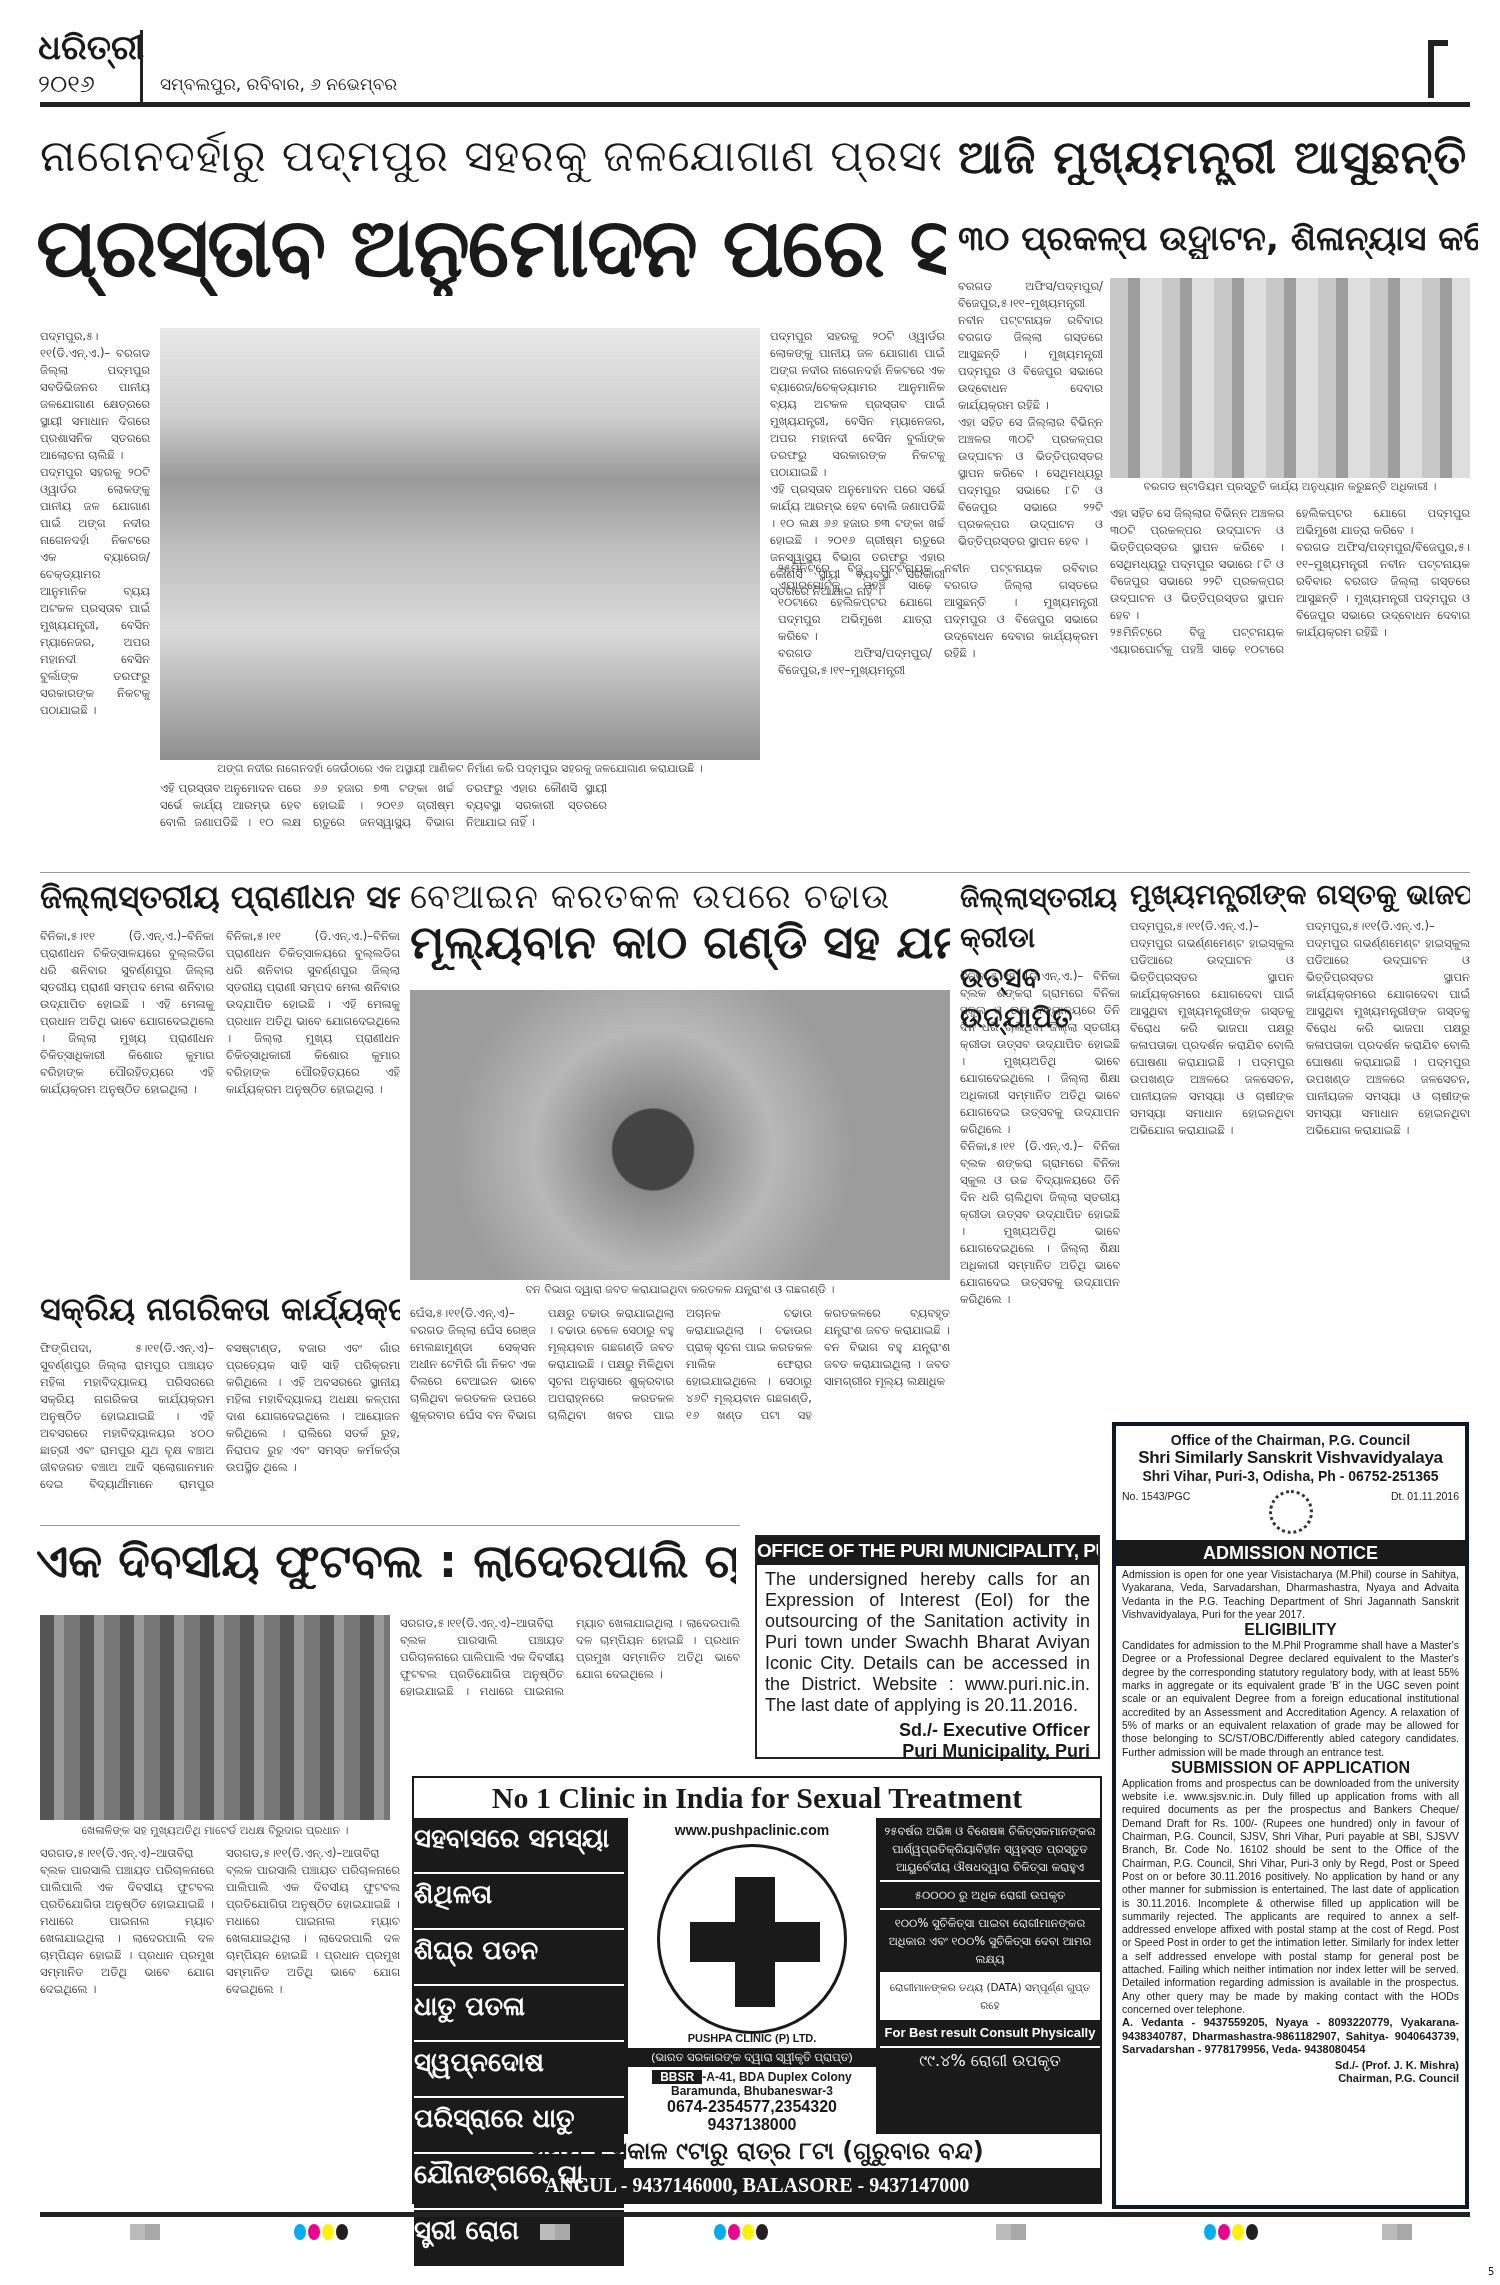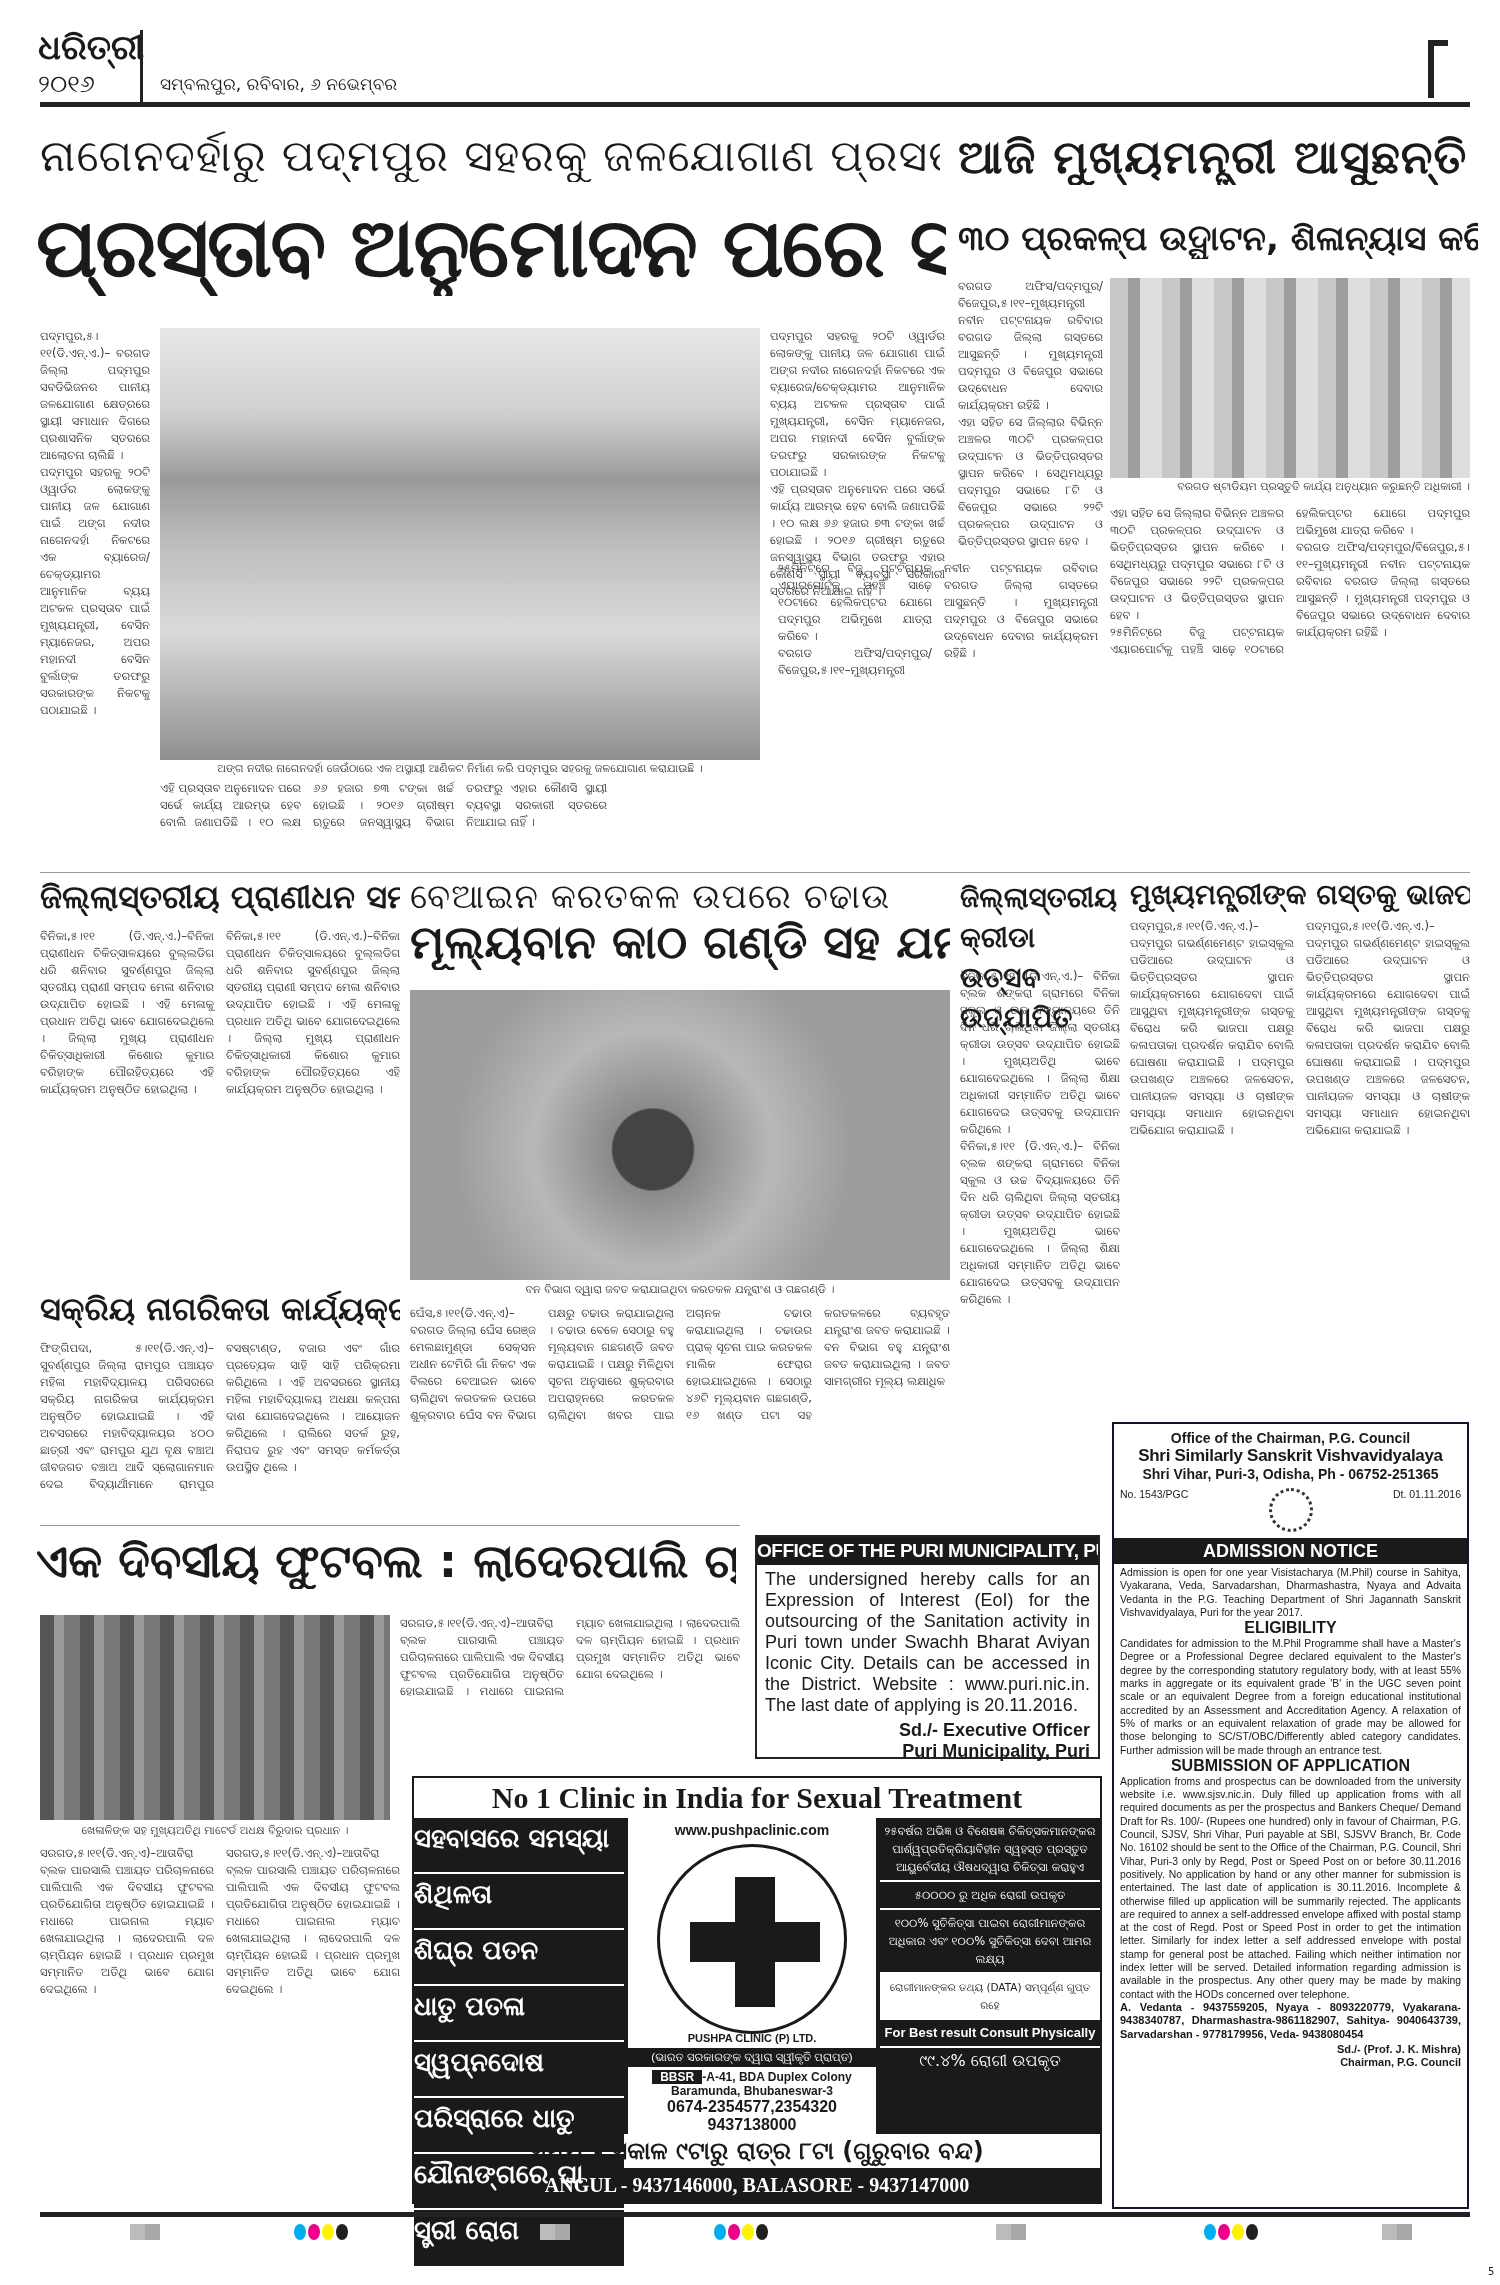--- a/index.html
+++ b/index.html
@@ -29,21 +29,21 @@
   .muni-head { background: #1a1a1a; color: #fff; font-family: "Liberation Sans", sans-serif; font-weight: bold; font-size: 19px; text-align: center; padding: 3px 0; letter-spacing: -0.5px; white-space: nowrap; overflow: hidden; }
   .muni-body { font-family: "Liberation Sans", sans-serif; font-size: 18px; line-height: 21px; padding: 4px 8px; text-align: justify; }
   .muni-sign { font-family: "Liberation Sans", sans-serif; font-size: 18px; font-weight: bold; text-align: right; padding: 0 8px; line-height: 21px; }
   .clinic { background: #1a1a1a; border: 2px solid #1a1a1a; }
   .clinic-title { background: #fff; font-family: "Liberation Serif", serif; font-weight: bold; font-size: 30px; text-align: center; height: 40px; line-height: 40px; }
   .clinic-left-item { background: #1a1a1a; color: #fff; font-size: 26px; font-weight: bold; border-bottom: 2px solid #fff; height: 56px; line-height: 40px; white-space: nowrap; overflow: hidden; }
   .clinic-center { background: #fff; }
   .clinic-right-item { background: #1a1a1a; color: #fff; font-size: 11.5px; text-align: center; border-bottom: 2px solid #fff; padding: 4px 2px; line-height: 18px; }
   .clinic-time { background: #fff; font-size: 24px; font-weight: bold; text-align: center; height: 34px; line-height: 34px; white-space: nowrap; }
   .clinic-foot { background: #1a1a1a; color: #fff; font-family: "Liberation Serif", serif; font-weight: bold; font-size: 20px; text-align: center; height: 34px; line-height: 34px; }
-  .adm { font-family: "Liberation Sans", sans-serif; border: 2px solid #0f172a; background: #fff; }
+  .adm { font-family: "Liberation Sans", sans-serif; border: 4px solid #0f172a; background: #fff; }
   .adm-office { font-size: 14px; font-weight: bold; text-align: center; margin-top: 6px; }
   .adm-uni { font-size: 17px; font-weight: bold; text-align: center; letter-spacing: -0.3px; }
   .adm-addr { font-size: 14px; font-weight: bold; text-align: center; }
   .adm-meta { font-size: 10.5px; display: flex; justify-content: space-between; padding: 6px 6px 0; height: 56px; }
   .adm-notice { background: #1a1a1a; color: #fff; font-size: 18px; font-weight: bold; text-align: center; height: 26px; line-height: 26px; margin: 0 0 2px; }
   .adm-p { font-size: 10.4px; line-height: 13.3px; text-align: justify; padding: 0 6px; }
   .adm-h { font-size: 16px; font-weight: bold; text-align: center; line-height: 18px; }
   .adm-contacts { font-size: 11px; font-weight: bold; line-height: 13.5px; padding: 0 6px; text-align: justify; }
   .adm-sign { font-size: 11px; font-weight: bold; text-align: right; padding: 2px 6px; line-height: 13px; }
   .bottom-rule { left: 40px; top: 2212px; width: 1430px; height: 5px; background: #222; }
@@ -82,21 +82,21 @@
     <p>ଏହି ପ୍ରସ୍ତାବ ଅନୁମୋଦନ ପରେ ସର୍ଭେ କାର୍ଯ୍ୟ ଆରମ୍ଭ ହେବ ବୋଲି ଜଣାପଡିଛି । ୧୦ ଲକ୍ଷ ୬୬ ହଜାର ୭୩ ଟଙ୍କା ଖର୍ଚ୍ଚ ହୋଇଛି । ୨୦୧୬ ଗ୍ରୀଷ୍ମ ଋତୁରେ ଜନସ୍ୱାସ୍ଥ୍ୟ ବିଭାଗ ତରଫରୁ ଏହାର କୌଣସି ସ୍ଥାୟୀ ବ୍ୟବସ୍ଥା ସରକାରୀ ସ୍ତରରେ ନିଆଯାଇ ନାହିଁ ।</p>
   </div>
 
 <div class="abs kicker" style="left:958px;top:130px;width:520px;font-weight:bold;font-size:46px;">ଆଜି ମୁଖ୍ୟମନ୍ତ୍ରୀ ଆସୁଛନ୍ତି</div>
 <div class="abs headline-mid" style="left:958px;top:218px;width:520px;font-size:34px;">୩୦ ପ୍ରକଳ୍ପ ଉଦ୍ଘାଟନ, ଶିଳାନ୍ୟାସ କରିବେ</div>
 <div class="abs textcol" style="left:958px;top:278px;width:145px;height:290px;">
     <p>ବରଗଡ ଅଫିସ/ପଦ୍ମପୁର/ବିଜେପୁର,୫।୧୧–ମୁଖ୍ୟମନ୍ତ୍ରୀ ନବୀନ ପଟ୍ଟନାୟକ ରବିବାର ବରଗଡ ଜିଲ୍ଲା ଗସ୍ତରେ ଆସୁଛନ୍ତି । ମୁଖ୍ୟମନ୍ତ୍ରୀ ପଦ୍ମପୁର ଓ ବିଜେପୁର ସଭାରେ ଉଦ୍‌ବୋଧନ ଦେବାର କାର୍ଯ୍ୟକ୍ରମ ରହିଛି ।</p>
     <p>ଏହା ସହିତ ସେ ଜିଲ୍ଲାର ବିଭିନ୍ନ ଅଞ୍ଚଳର ୩୦ଟି ପ୍ରକଳ୍ପର ଉଦ୍‌ଘାଟନ ଓ ଭିତ୍ତିପ୍ରସ୍ତର ସ୍ଥାପନ କରିବେ । ସେଥିମଧ୍ୟରୁ ପଦ୍ମପୁର ସଭାରେ ୮ଟି ଓ ବିଜେପୁର ସଭାରେ ୨୨ଟି ପ୍ରକଳ୍ପର ଉଦ୍‌ଘାଟନ ଓ ଭିତ୍ତିପ୍ରସ୍ତର ସ୍ଥାପନ ହେବ ।</p>
   </div>
 <div class="abs photo people" style="left:1110px;top:278px;width:360px;height:200px;"></div>
-<div class="abs caption" style="left:1110px;top:480px;width:360px;text-align:right;">ବରଗଡ ଷ୍ଟାଡିୟମ ପ୍ରସ୍ତୁତି କାର୍ଯ୍ୟ ଅନୁଧ୍ୟାନ କରୁଛନ୍ତି ଅଧିକାରୀ ।</div>
+<div class="abs caption" style="left:1110px;top:480px;width:360px;">ବରଗଡ ଷ୍ଟାଡିୟମ ପ୍ରସ୍ତୁତି କାର୍ଯ୍ୟ ଅନୁଧ୍ୟାନ କରୁଛନ୍ତି ଅଧିକାରୀ ।</div>
 <div class="abs textcol" style="left:1110px;top:505px;width:360px;height:363px;column-count:2;column-gap:12px;">
     <p>ଏହା ସହିତ ସେ ଜିଲ୍ଲାର ବିଭିନ୍ନ ଅଞ୍ଚଳର ୩୦ଟି ପ୍ରକଳ୍ପର ଉଦ୍‌ଘାଟନ ଓ ଭିତ୍ତିପ୍ରସ୍ତର ସ୍ଥାପନ କରିବେ । ସେଥିମଧ୍ୟରୁ ପଦ୍ମପୁର ସଭାରେ ୮ଟି ଓ ବିଜେପୁର ସଭାରେ ୨୨ଟି ପ୍ରକଳ୍ପର ଉଦ୍‌ଘାଟନ ଓ ଭିତ୍ତିପ୍ରସ୍ତର ସ୍ଥାପନ ହେବ ।</p>
     <p>୨୫ମିନିଟ୍‌ରେ ବିଜୁ ପଟ୍ଟନାୟକ ଏୟାରପୋର୍ଟକୁ ପହଞ୍ଚି ସାଢ଼େ ୧୦ଟାରେ ହେଲିକପ୍ଟର ଯୋଗେ ପଦ୍ମପୁର ଅଭିମୁଖେ ଯାତ୍ରା କରିବେ ।</p>
     <p>ବରଗଡ ଅଫିସ/ପଦ୍ମପୁର/ବିଜେପୁର,୫।୧୧–ମୁଖ୍ୟମନ୍ତ୍ରୀ ନବୀନ ପଟ୍ଟନାୟକ ରବିବାର ବରଗଡ ଜିଲ୍ଲା ଗସ୍ତରେ ଆସୁଛନ୍ତି । ମୁଖ୍ୟମନ୍ତ୍ରୀ ପଦ୍ମପୁର ଓ ବିଜେପୁର ସଭାରେ ଉଦ୍‌ବୋଧନ ଦେବାର କାର୍ଯ୍ୟକ୍ରମ ରହିଛି ।</p>
   </div>
 <div class="abs textcol" style="left:778px;top:560px;width:320px;height:308px;column-count:2;column-gap:12px;">
     <p>୨୫ମିନିଟ୍‌ରେ ବିଜୁ ପଟ୍ଟନାୟକ ଏୟାରପୋର୍ଟକୁ ପହଞ୍ଚି ସାଢ଼େ ୧୦ଟାରେ ହେଲିକପ୍ଟର ଯୋଗେ ପଦ୍ମପୁର ଅଭିମୁଖେ ଯାତ୍ରା କରିବେ ।</p>
     <p>ବରଗଡ ଅଫିସ/ପଦ୍ମପୁର/ବିଜେପୁର,୫।୧୧–ମୁଖ୍ୟମନ୍ତ୍ରୀ ନବୀନ ପଟ୍ଟନାୟକ ରବିବାର ବରଗଡ ଜିଲ୍ଲା ଗସ୍ତରେ ଆସୁଛନ୍ତି । ମୁଖ୍ୟମନ୍ତ୍ରୀ ପଦ୍ମପୁର ଓ ବିଜେପୁର ସଭାରେ ଉଦ୍‌ବୋଧନ ଦେବାର କାର୍ଯ୍ୟକ୍ରମ ରହିଛି ।</p>
   </div>
 

